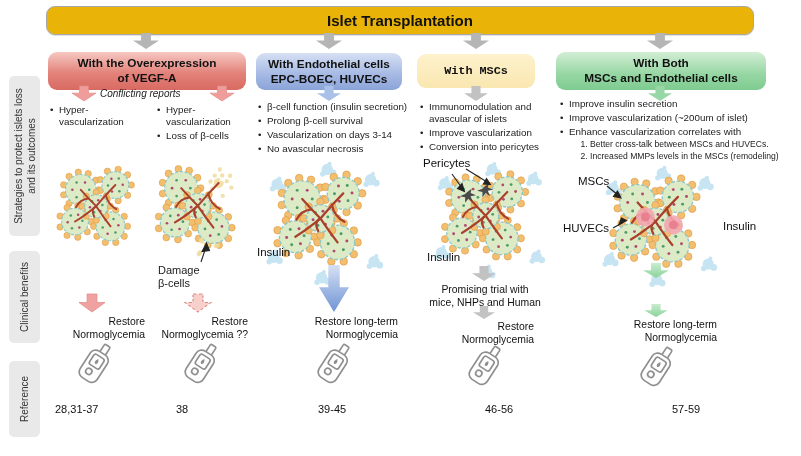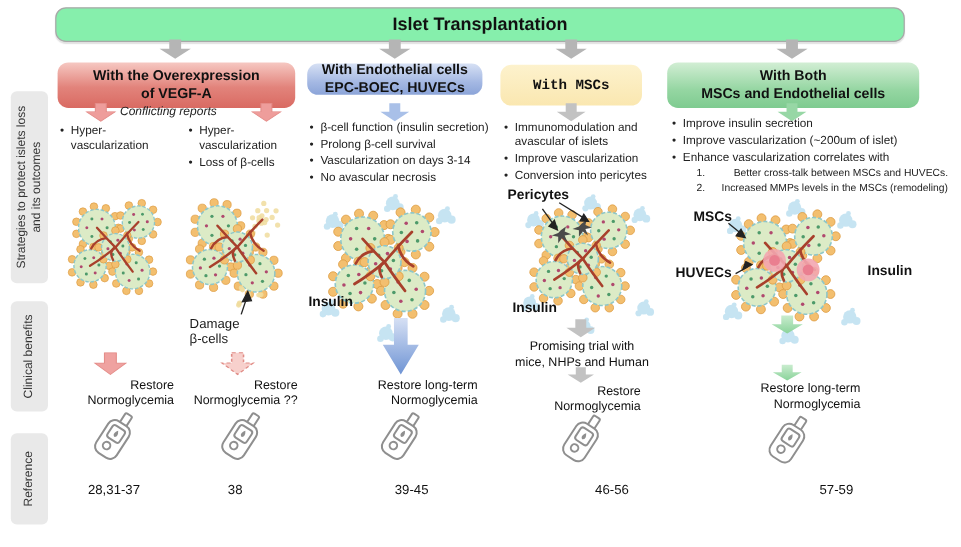--- a/index.html
+++ b/index.html
@@ -2,43 +2,43 @@
 <html><head>
 <meta charset="utf-8">
 <style>
   html,body{margin:0;padding:0;background:#fff;}
   .canvas{position:relative;width:801px;height:456px;background:#fff;
           font-family:"Liberation Sans",sans-serif;color:#1a1a1a;overflow:hidden;}
   .abs{position:absolute;}
   .pre{white-space:pre-line;}
   
   .title-box{left:46px;top:6px;width:706px;height:27px;border:1.6px solid #a8a8a8;
-             border-radius:9px;background:#86efac;display:flex;align-items:center;justify-content:center;
+             border-radius:9px;background:#eab308;display:flex;align-items:center;justify-content:center;
              box-shadow:0 1px 1px rgba(0,0,0,.12);}
   .title-box span{font-weight:bold;font-size:15px;color:#111;}
   
   svg.arr{position:absolute;overflow:visible;}
   
   .hdr{border-radius:9px;display:flex;align-items:center;justify-content:center;text-align:center;}
   .hdr span{font-weight:bold;font-size:11.8px;line-height:1.25;color:#111;white-space:pre-line;}
   .hdr1{left:48px;top:52px;width:198px;height:38px;background:linear-gradient(180deg,#f6c8c2 0%,#e2837b 55%,#d96a62 100%);}
-  .hdr2{left:256px;top:53px;width:146px;height:26px;background:linear-gradient(180deg,#d6e0f4 0%,#a4b8e3 60%,#8ba4d8 100%);align-items:center;}
+  .hdr2{left:256px;top:53px;width:146px;height:37px;background:linear-gradient(180deg,#d6e0f4 0%,#a4b8e3 60%,#8ba4d8 100%);align-items:center;}
   .hdr3{left:417px;top:54px;width:118px;height:34px;background:linear-gradient(180deg,#fdf2cd 0%,#fae7b0 100%);font-family:Liberation Mono, monospace;}
   .hdr4{left:556px;top:52px;width:210px;height:38px;background:linear-gradient(180deg,#d2eed4 0%,#95d6a2 60%,#7ecb90 100%);}
   
   ul.blt{list-style:none;margin:0;padding:0;font-size:9.8px;line-height:1.22;color:#222;}
   ul.blt li{position:relative;padding-left:9px;margin-bottom:2px;}
   ul.blt li::before{content:"•";position:absolute;left:0;top:0;}
   ol.numz{margin:0;padding:0 0 0 14px;font-size:8.6px;line-height:1.3;color:#222;}
-  ol.numz li{margin-bottom:1px;text-align:right;}
+  ol.numz li{margin-bottom:1px;}
   .italic-note{font-style:italic;font-size:10px;color:#222;}
-  .lbl{font-size:11.5px;color:#111;font-weight:bold;}
+  .lbl{font-size:11.5px;color:#111;}
   .benefit{font-size:10.4px;line-height:1.25;text-align:right;color:#111;}
   .note{font-size:10.4px;line-height:1.25;text-align:center;color:#111;}
-  .ref{font-size:11px;color:#111;text-align:center;font-weight:500;}
+  .ref{font-size:11px;color:#111;font-weight:500;}
   
   .side-box{background:#e9e9e9;border-radius:5px;}
   .vtext{position:absolute;left:50%;top:50%;transform:translate(-50%,-50%) rotate(-90deg);
          font-size:10px;color:#333;text-align:center;white-space:pre-line;line-height:1.25;width:max-content;}
   .islet-wrap{position:absolute;}
   .gluco{position:absolute;}
 </style>
 </head>
 <body>
 

